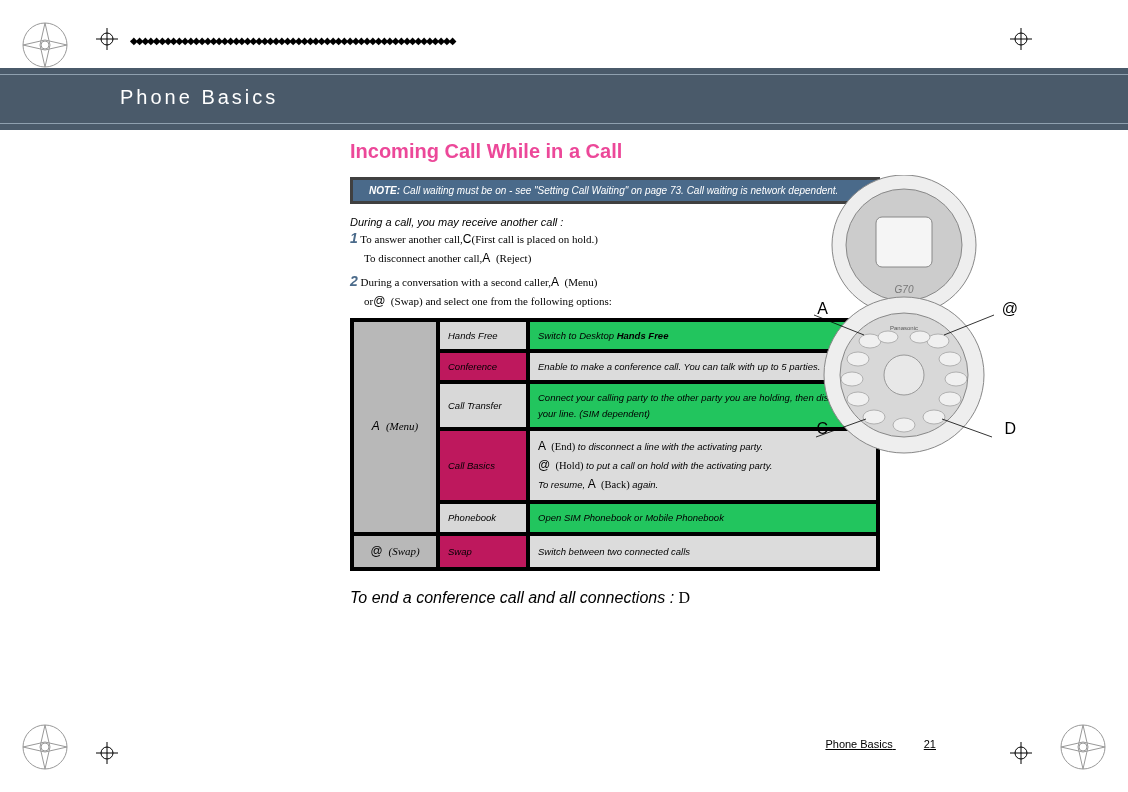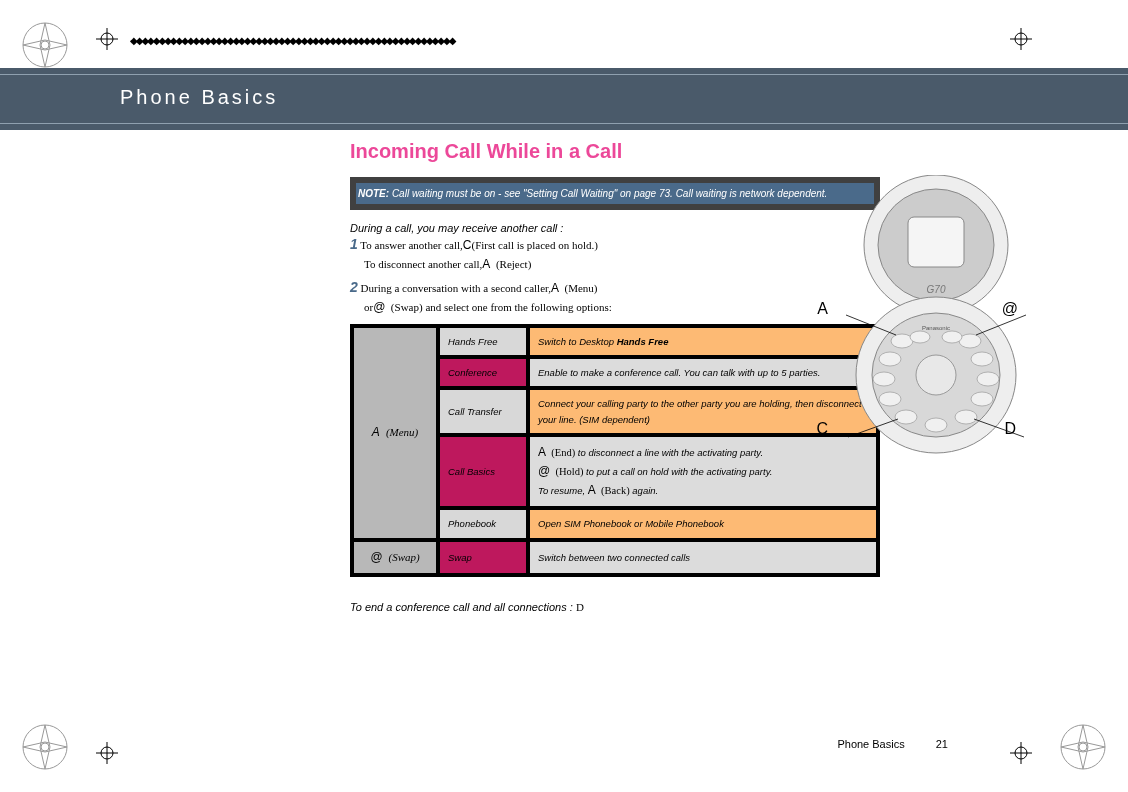--- a/index.html
+++ b/index.html
@@ -63,26 +63,26 @@
     width: 530px;
   }
   .section-title {
     color: #ec4899;
     font-size: 20px;
     font-weight: bold;
     margin-bottom: 14px;
     font-family: Verdana, sans-serif;
   }
   .note-box {
-    border: 6px solid #404040;
+    border: 3px solid #404040;
     background: #4a6a8a;
     color: #fff;
     font-size: 10px;
     font-style: italic;
-    padding: 4px 2px;
+    padding: 4px 16px;
     line-height: 1.3;
     margin-bottom: 12px;
   }
   .note-box .note-label { font-weight: bold; }
   .intro {
     font-size: 11px;
     font-style: italic;
   }
   .step {
     font-size: 11px;
@@ -111,58 +111,59 @@
   table.options td {
     border: 4px solid #000000;
     padding: 6px 8px;
     vertical-align: middle;
     font-style: italic;
     line-height: 1.6;
   }
   .col-key { background: #b8b8b8; width: 86px; font-style: normal; font-family: Verdana,sans-serif; font-size:11px;text-align:center; }
   .col-key .paren { font-family: Georgia, serif; font-size: 11px; }
   .row-a td.col-name { background: #d8d8d8; width: 90px; }
-  .row-a td.col-desc { background: #fdba74; }
+  .row-a td.col-desc { background: #22c55e; }
   .row-b td.col-name { background: #be185d; }
   .row-b td.col-desc { background: #dcdcdc; }
   .col-desc b { font-weight: bold; }
   .col-desc .key, .col-desc .paren2 { font-style: normal; font-family: Verdana, sans-serif; }
   .col-desc .paren2 { font-family: Georgia, serif; font-size: 10.5px; }
 
   .end-line {
-    font-size: 11px;
-    font-style: italic;
-    margin-top: 24px;
+    font-size: 16px;
+    font-style: italic;
+    margin-top: 18px;
   }
   .end-line .d { font-style: normal; font-family: Georgia, serif; }
 
   .phone-illustration {
     position: absolute;
     top: 175px;
-    right: 92px;
+    right: 124px;
     width: 200px;
     height: 280px;
   }
   .phone-illustration svg { width: 100%; height: 100%; }
   .phone-label {
     position: absolute;
     font-family: Verdana, sans-serif;
     font-size: 16px;
     color: #000;
   }
   .pl-A { top: 300px; right: 300px; }
   .pl-at { top: 300px; right: 110px; }
   .pl-C { top: 420px; right: 300px; }
   .pl-D { top: 420px; right: 112px; }
 
   .footer {
     position: absolute;
     bottom: 42px;
-    right: 180px;
+    right: 192px;
     font-size: 11px;
+    text-decoration: underline;
   }
   .footer .pg { margin-left: 28px; }
 </style>
 </head>
 <body>
 
 <div class="corner-ornament co-tl">
   <svg viewBox="0 0 50 50">
       <circle cx="25" cy="25" r="22" fill="none" stroke="#999" stroke-width="1"></circle>
       <g stroke="#999" stroke-width="1" fill="none">

